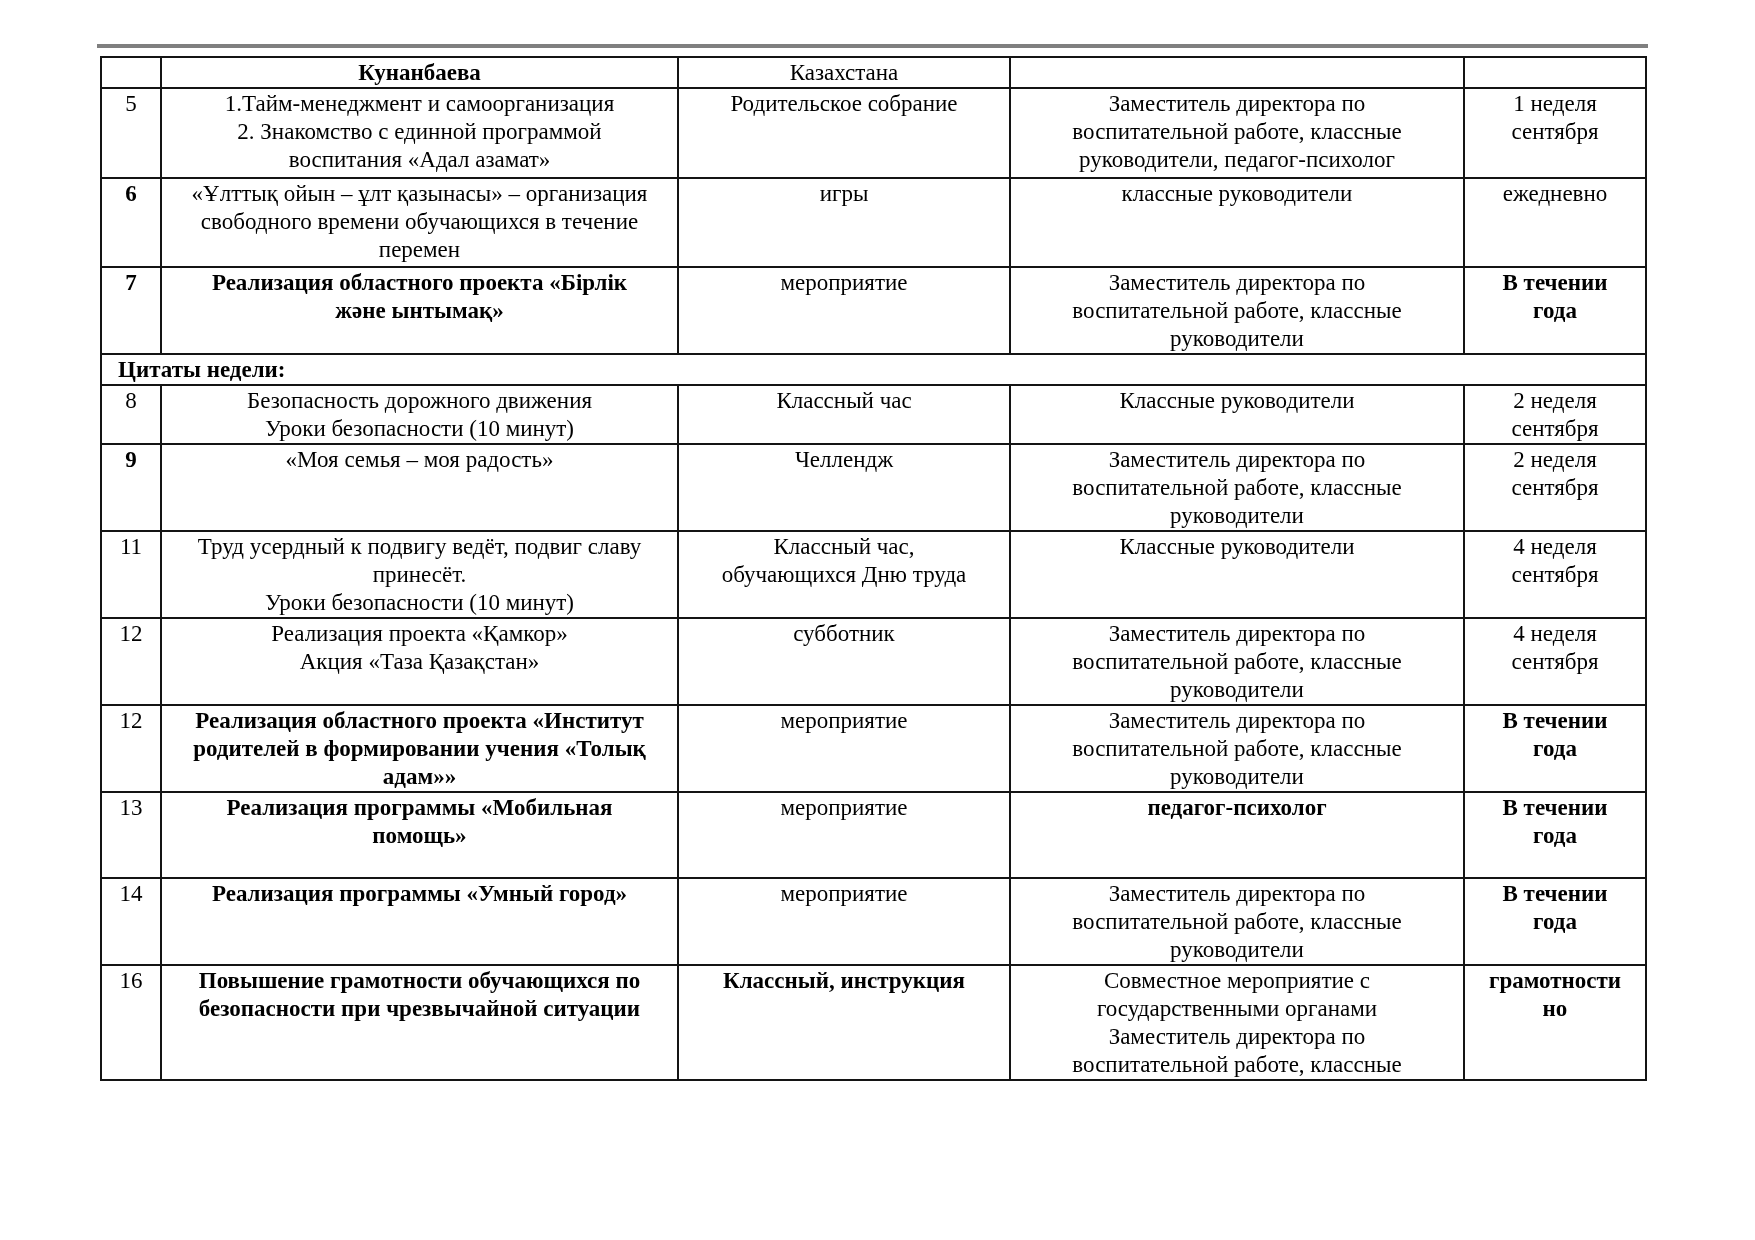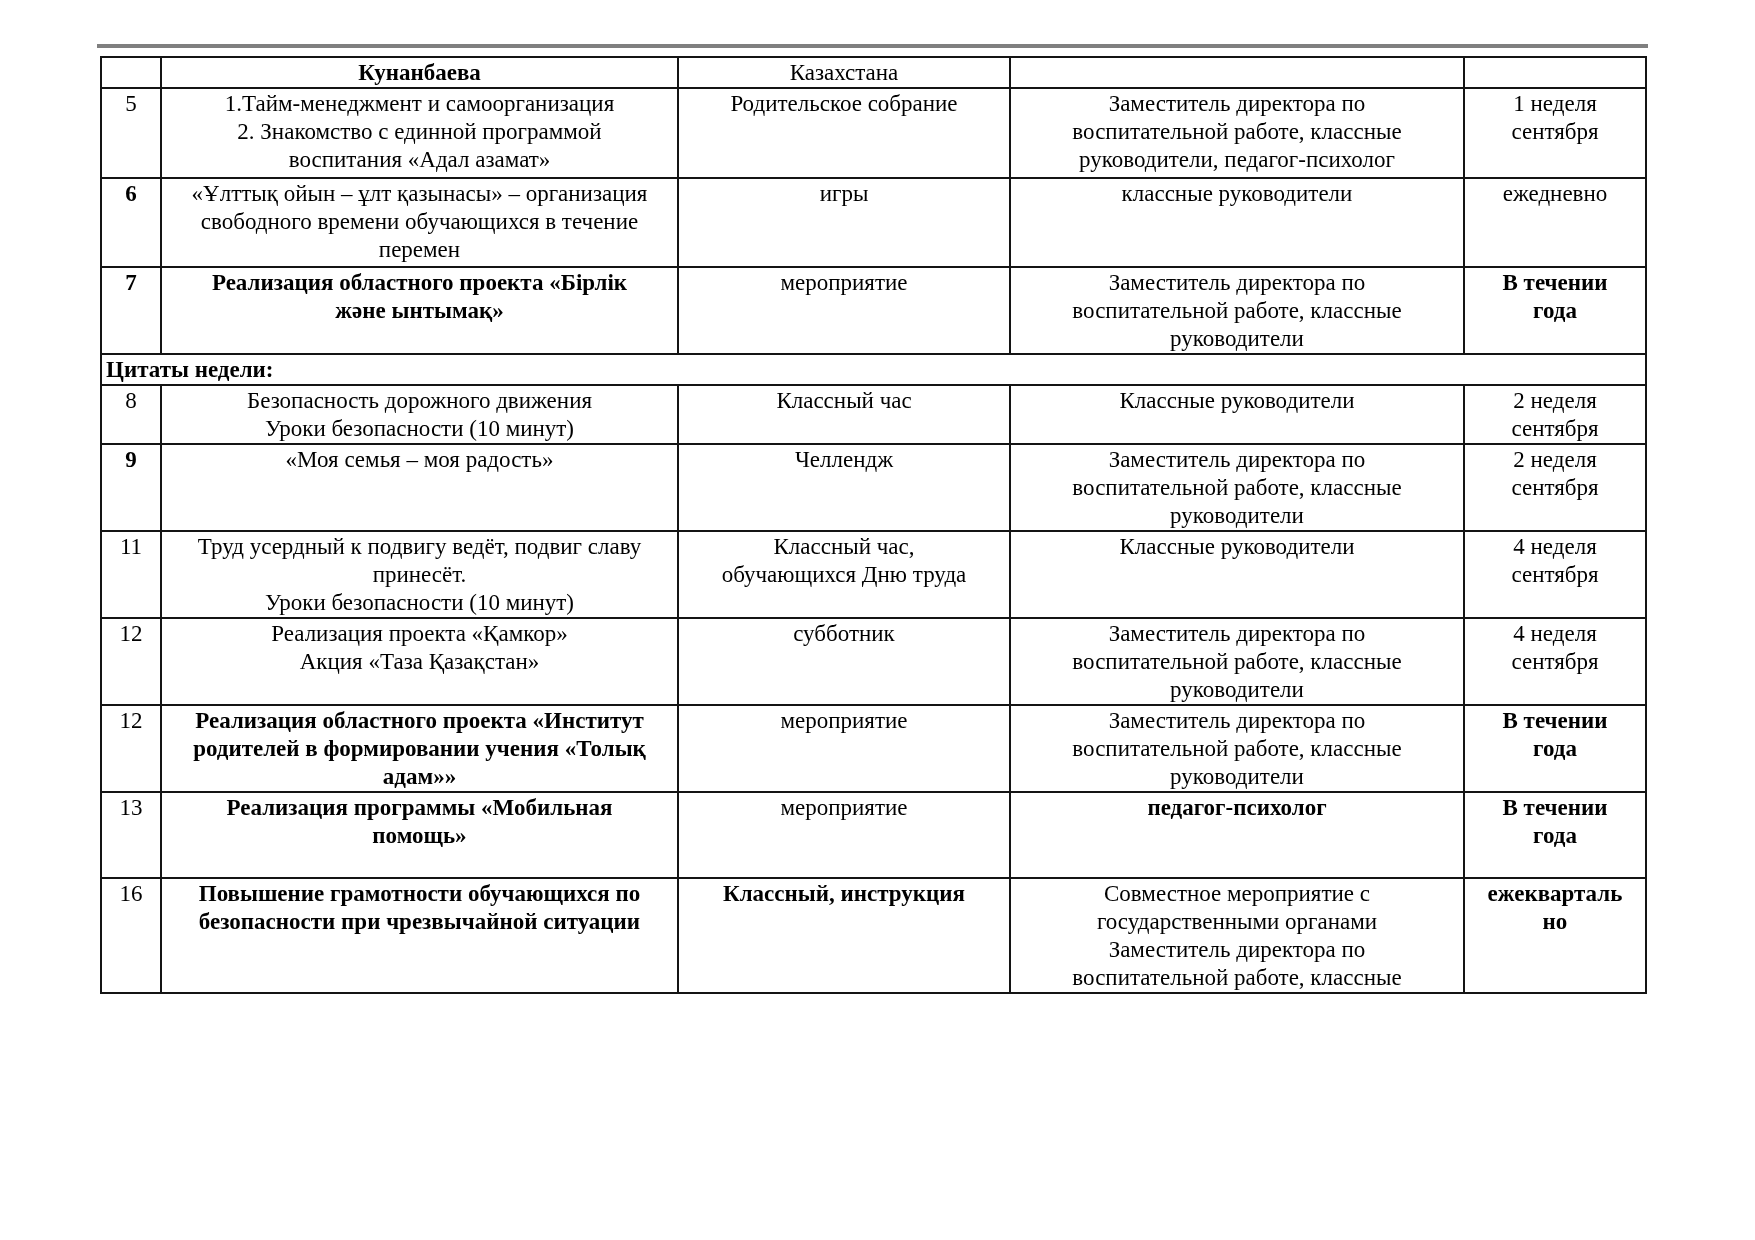--- a/index.html
+++ b/index.html
@@ -38,21 +38,21 @@
     font-size: 23px;
     line-height: 28px;
     padding: 1px 2px 0 2px;
     white-space: pre-line;
     overflow: hidden;
   }
   table.plan td.num   { text-align: center; }
   table.plan td.section-cell {
     text-align: left;
     font-weight: bold;
-    padding-left: 4px;
+    padding-left: 16px;
     white-space: normal;
   }
   table.plan td.b { font-weight: bold; }
   
   #table-body tr:nth-child(1)  { height: 30px; }
   #table-body tr:nth-child(2)  { height: 90px; }
   #table-body tr:nth-child(3)  { height: 89px; }
   #table-body tr:nth-child(4)  { height: 81px; }
   #table-body tr:nth-child(5)  { height: 31px; }
   #table-body tr:nth-child(6)  { height: 52px; }
@@ -178,25 +178,35 @@
       <tr>
         <td class="num">13</td>
         <td class="b">Реализация программы «Мобильная
 помощь»</td>
         <td>мероприятие</td>
         <td class="b">педагог-психолог</td>
         <td class="b">В течении
 года</td>
       </tr>
       <tr>
+        <td class="num">14</td>
+        <td class="b">Реализация программы «Умный город»</td>
+        <td>мероприятие</td>
+        <td>Заместитель директора по
+воспитательной работе, классные
+руководители</td>
+        <td class="b">В течении
+года</td>
+      </tr>
+      <tr>
         <td class="num">16</td>
         <td class="b">Повышение грамотности обучающихся по
 безопасности при чрезвычайной ситуации</td>
         <td class="b">Классный, инструкция</td>
         <td>Совместное мероприятие с
 государственными органами
 Заместитель директора по
 воспитательной работе, классные</td>
-        <td class="b">ежекварталь
+        <td class="b">грамотности
 но</td>
       </tr>
     </tbody>
 </table>
 
 </body></html>

